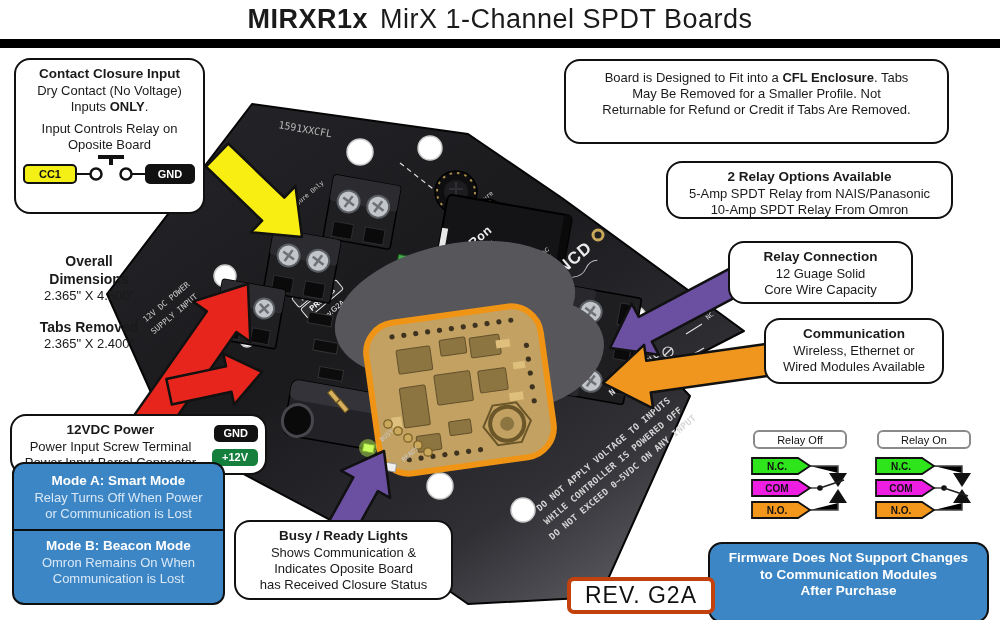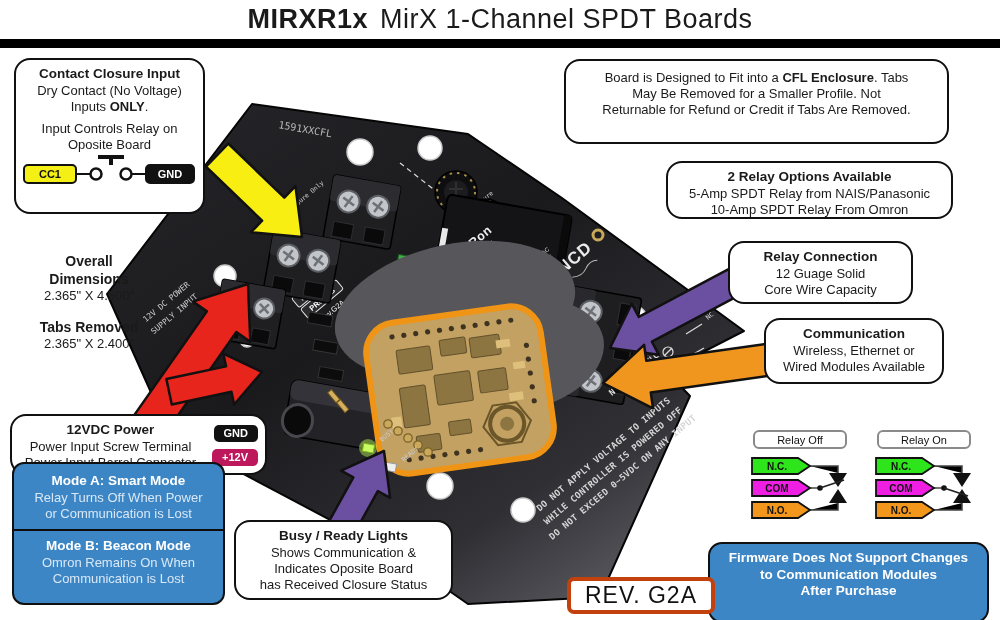--- a/index.html
+++ b/index.html
@@ -14,21 +14,21 @@
        text-align:center;font-size:13px;line-height:1.24;padding:6px 6px;box-sizing:border-box;}
   .box .t{font-weight:bold;font-size:13.5px;}
   .box .b{font-weight:bold;}
   .blue{background:#3d86c5;color:#fff;border-radius:12px;}
   .blue .body{color:#d9e8f6;}
   .plain{position:absolute;text-align:center;font-size:13px;line-height:1.3;}
   .plain .t{font-weight:bold;font-size:14px;}
   .pill{display:inline-block;border-radius:5px;font-size:11px;font-weight:bold;
         padding:1px 10px;line-height:15px;}
   .pill.gnd{background:#111;color:#fff;}
-  .pill.v12{background:#be185d;color:#fff;}
+  .pill.v12{background:#15803d;color:#fff;}
   .silk{font-family:"DejaVu Sans Mono",monospace;}
   #revtag{position:absolute;left:567px;top:577px;border:4px solid #c2410c;border-radius:7px;
           padding:1px 14px;font-size:23px;color:#111;background:#fff;letter-spacing:1px;}
   #fw{left:708px;top:542px;width:281px;height:81px;border-radius:14px;font-weight:bold;font-size:13.5px;
       display:flex;flex-direction:column;justify-content:flex-start;}
   #modes{left:12px;top:462px;width:213px;height:143px;padding-top:9px;}
   #modes .divider{height:2.5px;background:#0d0d0d;margin:7px -6px;}
   svg text{font-family:"Liberation Sans",sans-serif;}
   svg text.silk{font-family:"DejaVu Sans Mono",monospace;}
 </style>

